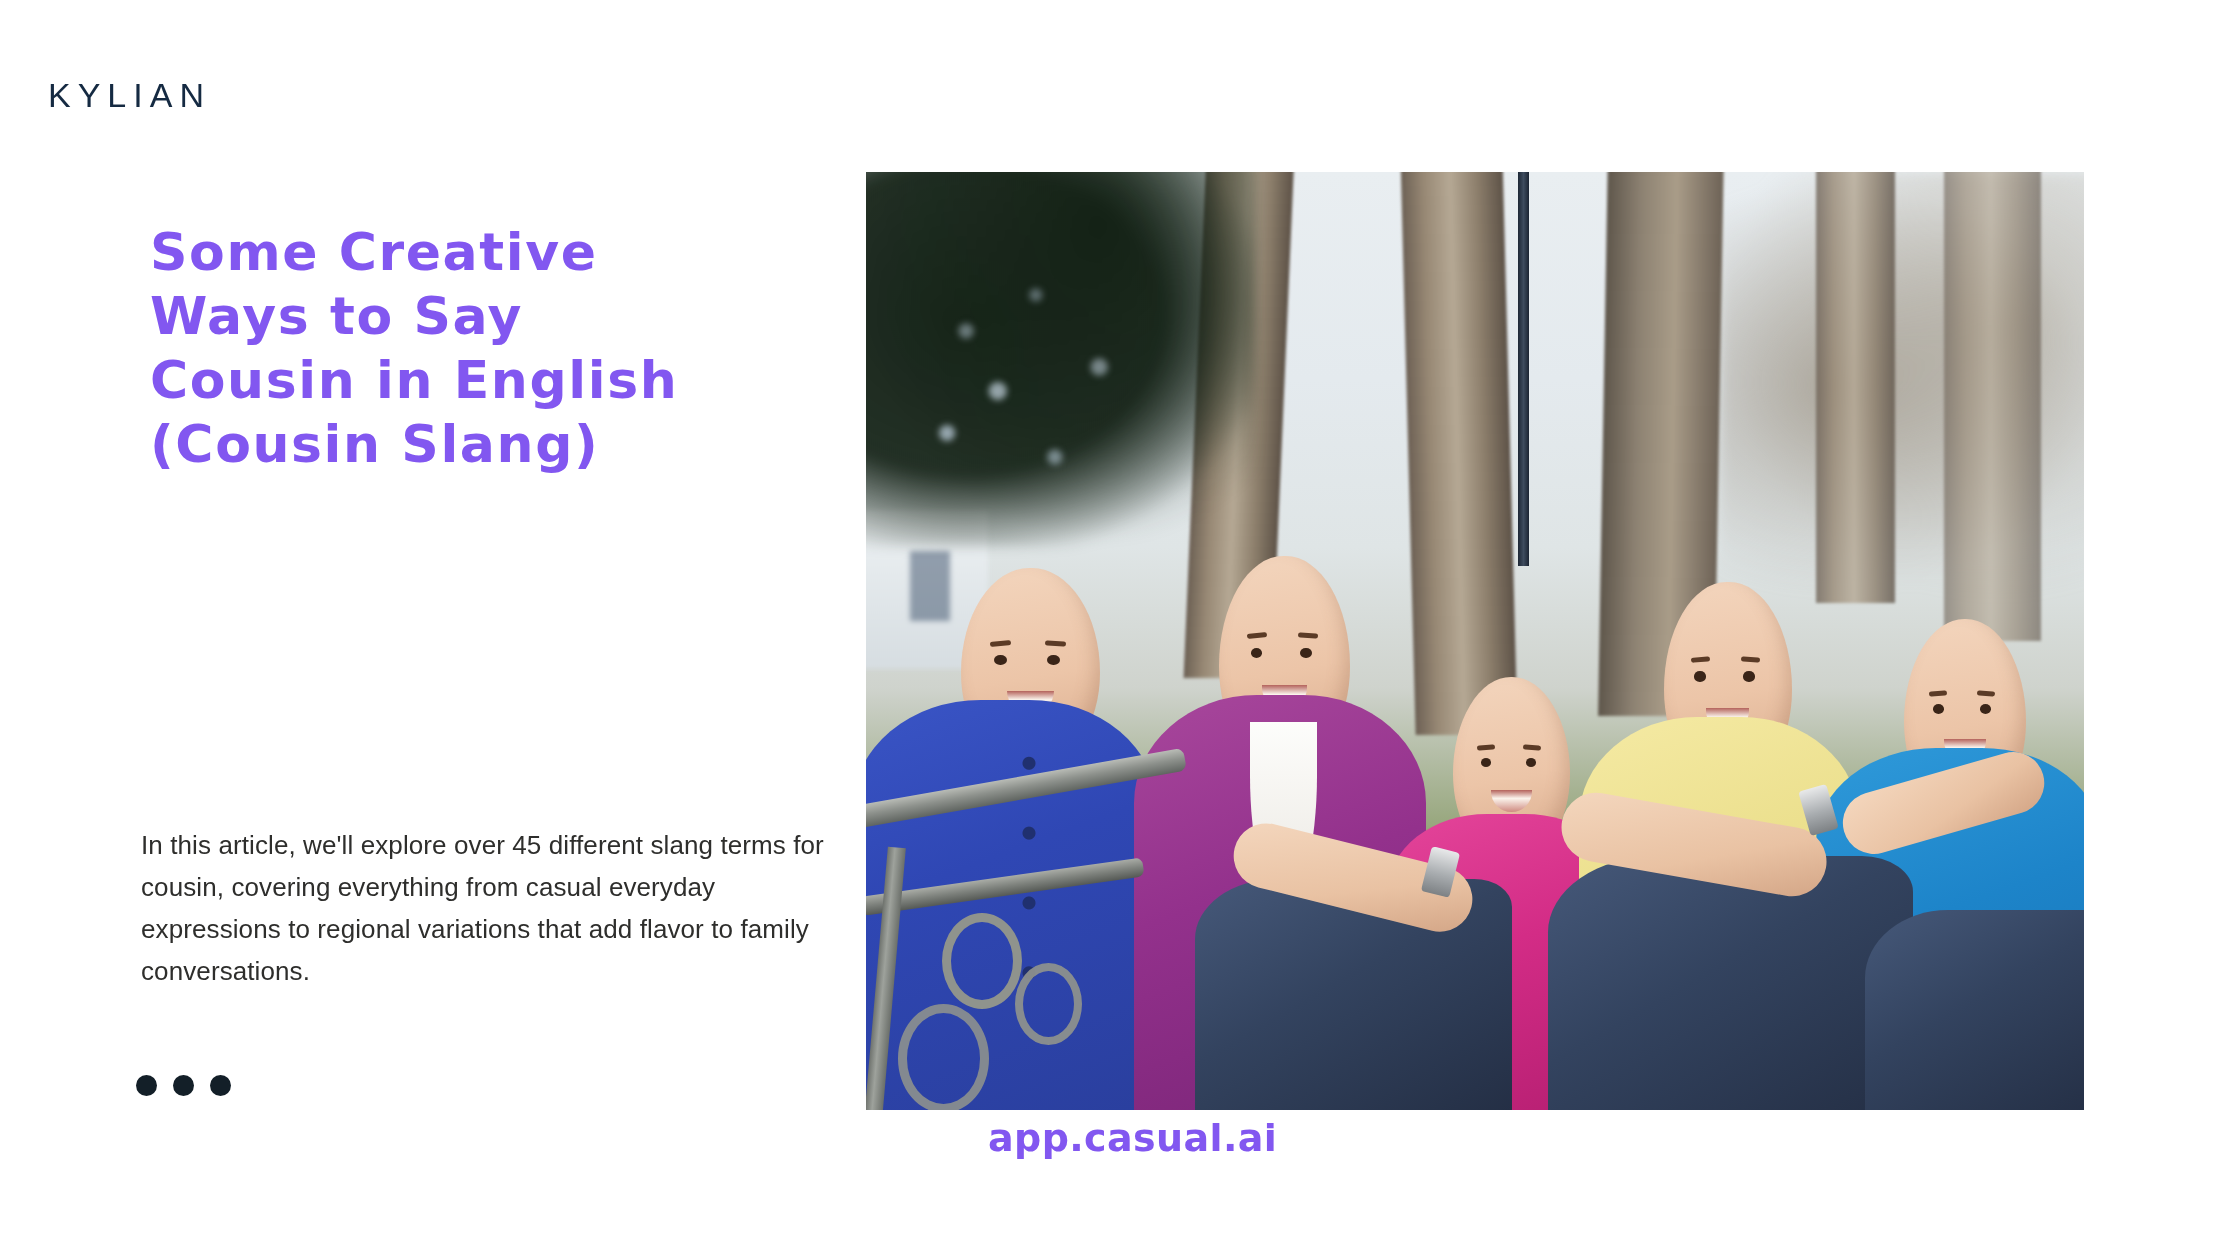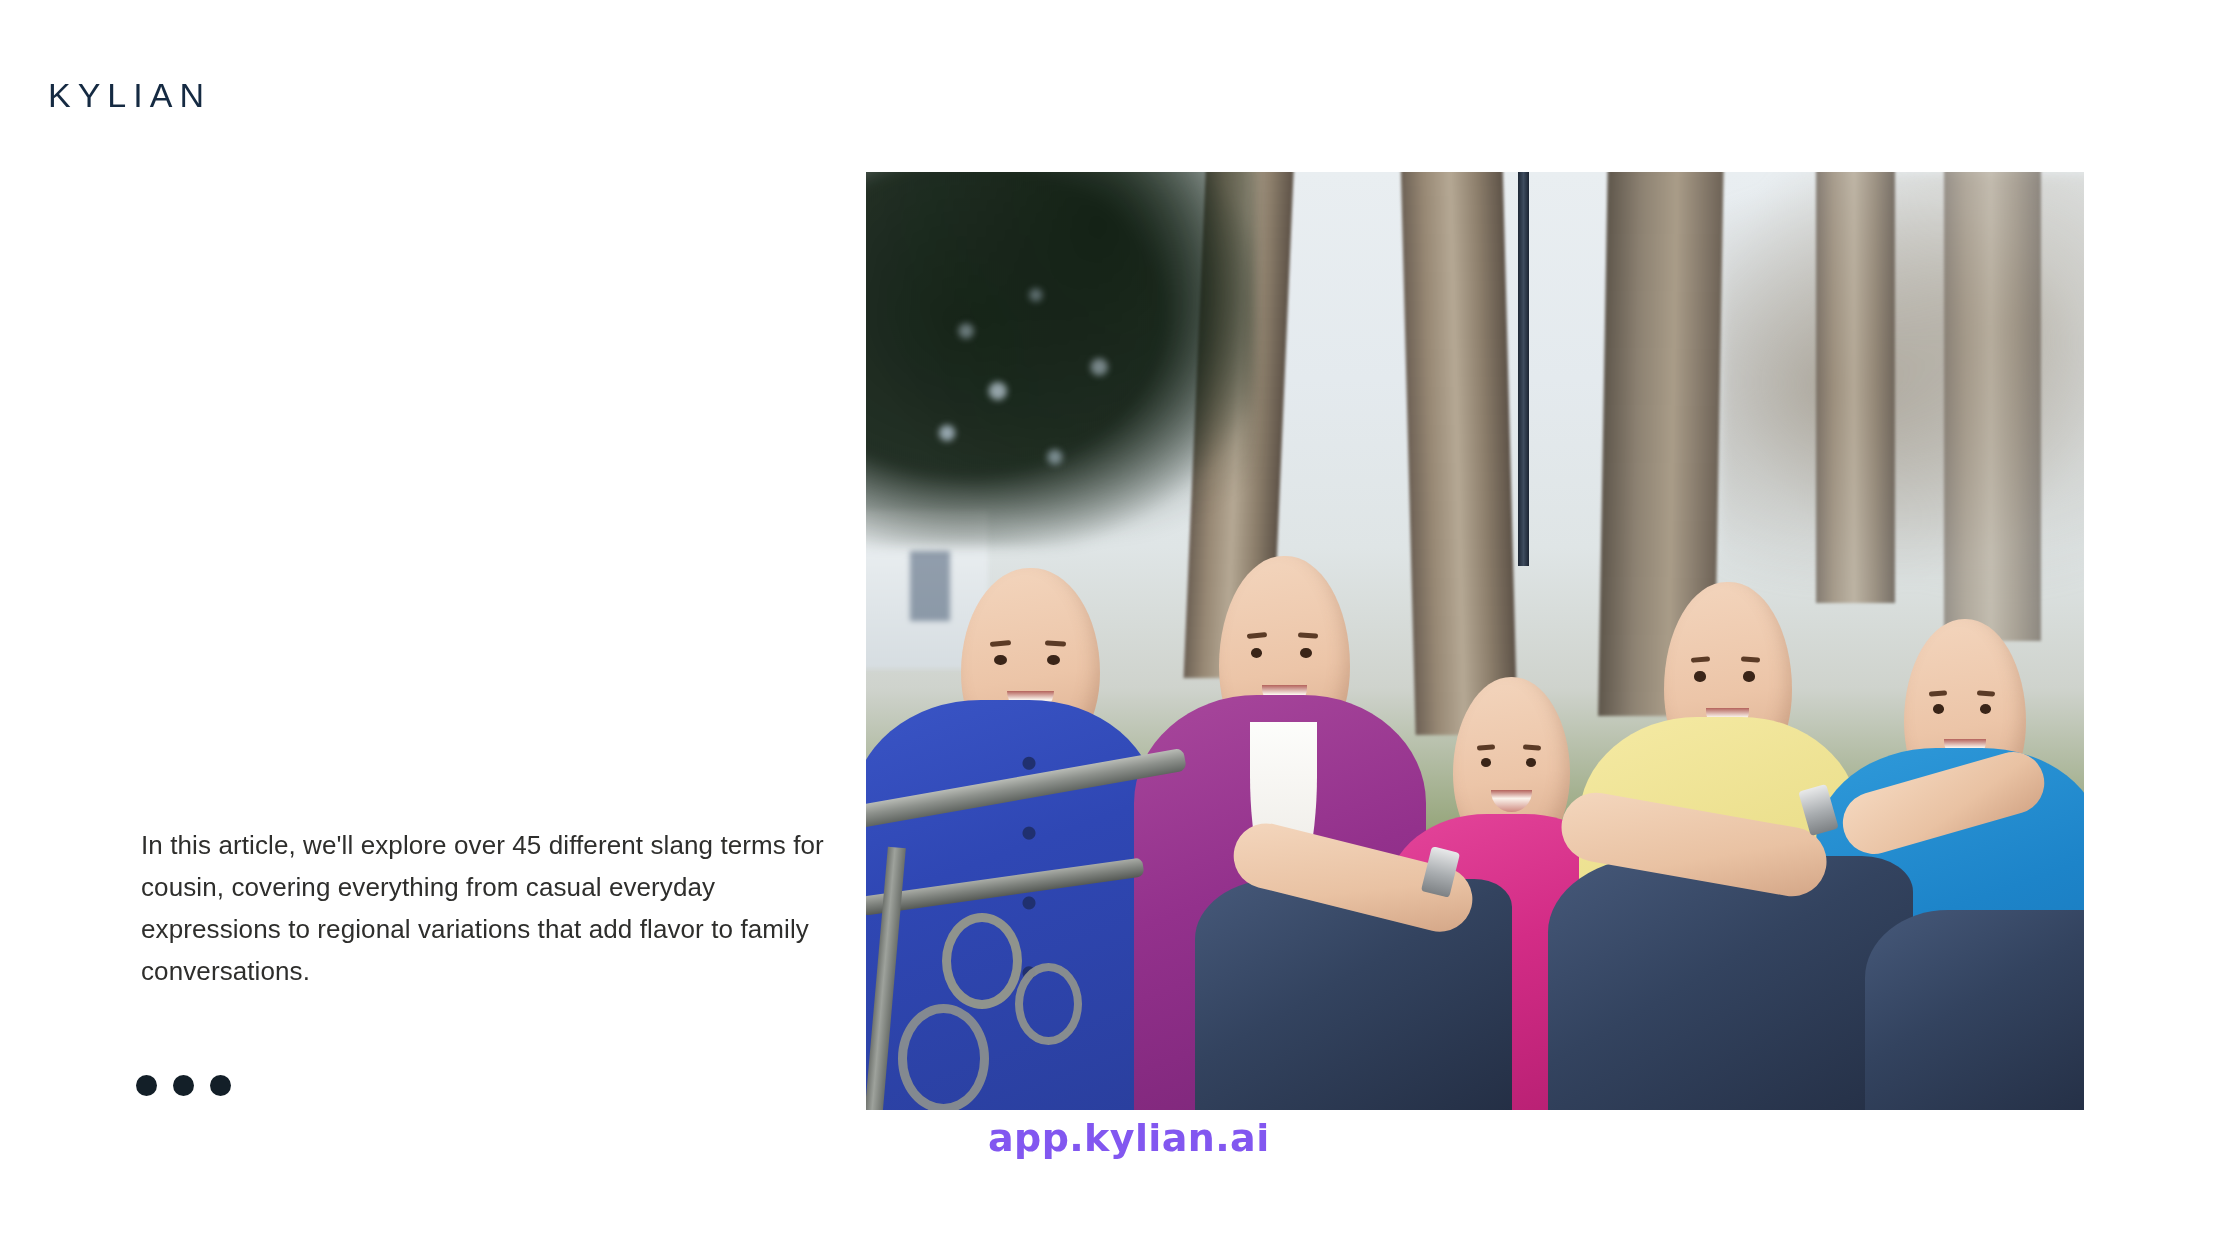--- a/index.html
+++ b/index.html
@@ -414,20 +414,26 @@
     white-space: nowrap;
   }
 </style>
 </head>
 <body>
 
 <div id="slide">
 
   <div id="brand-logo">KYLIAN</div>
 
+  <div id="left-column">
+    <h1 id="headline">Some Creative
+Ways to Say
+Cousin in English
+(Cousin Slang)</h1>
+  </div>
 
   <p id="description">In this article, we'll explore over 45 different slang terms for cousin, covering everything from casual everyday expressions to regional variations that add flavor to family conversations.</p>
 
   <div id="dots-decoration">
     <span class="dot"></span>
     <span class="dot"></span>
     <span class="dot"></span>
   </div>
 
   <div id="cover-photo" aria-label="Five smiling young women sitting close together on an ornate wrought-iron park bench outdoors">
@@ -525,15 +531,15 @@
         <div class="rail2"></div>
         <div class="scroll1"></div>
         <div class="scroll2"></div>
         <div class="scroll3"></div>
         <div class="leg"></div>
       </div>
 
     </div>
   </div>
 
-  <div id="footer-url">app.kylian.ai</div>
+  <div id="footer-url">app.casual.ai</div>
 
 </div>
 
 </body></html>

